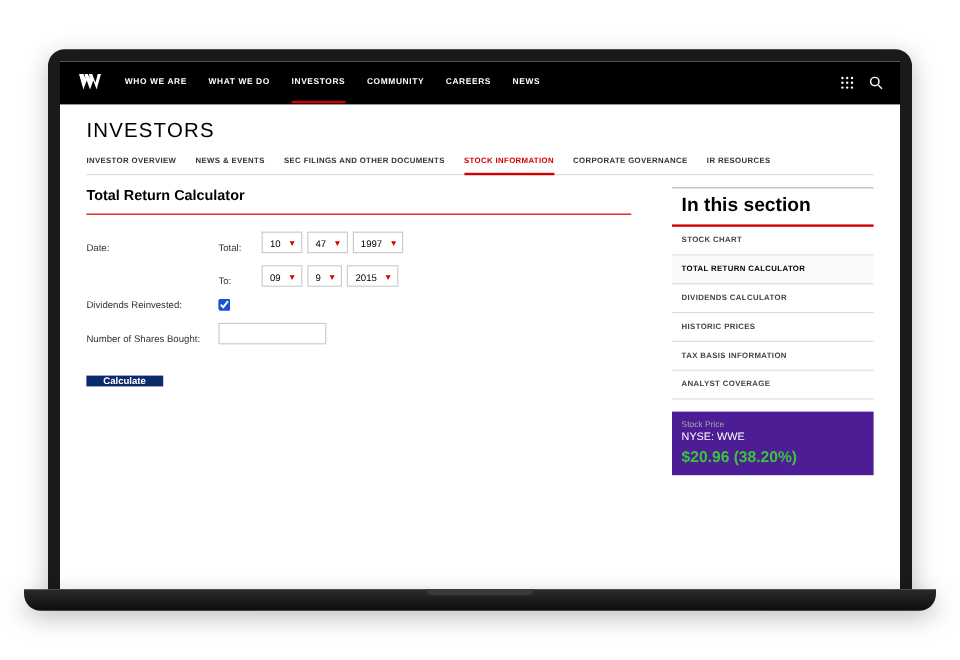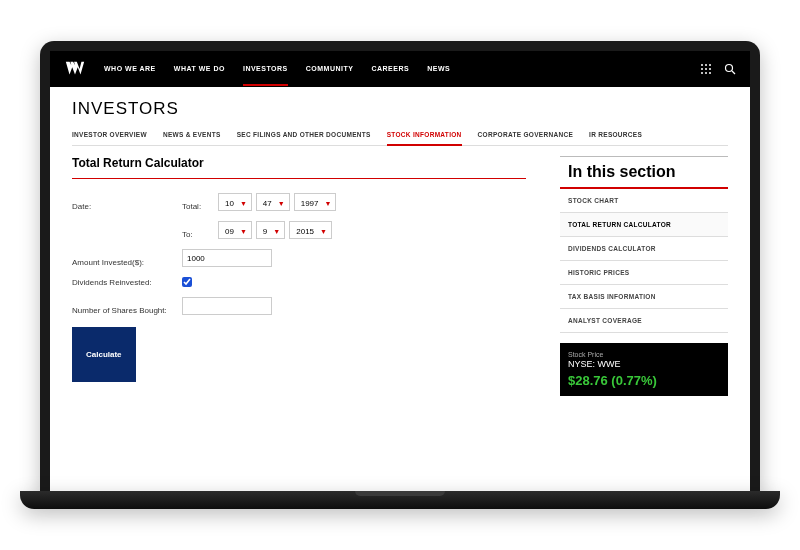--- a/index.html
+++ b/index.html
@@ -20,26 +20,26 @@
   .main-row { display: flex; gap: 34px; }
   .main-col { flex: 1; }
   .calc-title { font-size: 12px; font-weight: bold; padding-bottom: 8px; border-bottom: 1px solid #d10000; margin-bottom: 14px; }
   .form-row { display: flex; align-items: flex-end; margin-bottom: 10px; font-size: 8px; }
   .form-label { width: 110px; color: #333; }
   .sub-label { width: 36px; color: #333; }
   .select { display: inline-flex; align-items: center; border: 1px solid #ccc; height: 18px; padding: 3px 4px 0 6px; margin-right: 4px; font-size: 8px; background: #fff; cursor: pointer; }
   .select .caret { margin-left: 6px; color: #d10000; font-size: 7px; }
   .text-input { border: 1px solid #ccc; height: 18px; width: 90px; font-size: 8px; padding: 0 4px; }
   .checkbox { width: 10px; height: 10px; accent-color: #1a4fd6; }
-  .calc-btn { background: #0a2a6b; color: #fff; font-size: 8px; font-weight: bold; border: none; padding: 23px 14px; cursor: pointer; margin-top: 2px; }
+  .calc-btn { background: #0a2a6b; color: #fff; font-size: 8px; font-weight: bold; border: none; padding: 0 14px; cursor: pointer; margin-top: 16px; }
   .side-col { width: 168px; }
   .side-head { font-size: 16px; font-weight: bold; padding: 6px 8px; border-top: 1px solid #bbb; border-bottom: 2px solid #d10000; }
   .side-item { font-size: 6.5px; font-weight: bold; letter-spacing: .3px; padding: 8px 8px; border-bottom: 1px solid #ddd; color: #444; cursor: pointer; }
   .side-item.active { color: #000; background: #fafafa; }
-  .stock-box { background: #000000; color: #fff; margin-top: 10px; padding: 8px; }
+  .stock-box { background: #4c1d95; color: #fff; margin-top: 10px; padding: 8px; }
   .stock-label { font-size: 7px; color: #aaa; }
   .stock-sym { font-size: 9px; margin: 1px 0 4px; }
   .stock-price { color: #39c739; font-size: 13px; font-weight: bold; }
   .base { width: 760px; height: 18px; background: linear-gradient(#2b2b2b,#0d0d0d); border-radius: 0 0 14px 14px; margin-top: 0; box-shadow: 0 6px 20px rgba(0,0,0,.25); position: relative; }
   .base::before { content:""; position:absolute; top:0; left:50%; transform:translateX(-50%); width:90px; height:5px; background:#3a3a3a; border-radius:0 0 6px 6px; }
   .laptop-wrap { display:flex; flex-direction:column; align-items:center; }
 </style>
 </head>
 <body>
 
@@ -123,24 +123,20 @@
                   <span>9</span>
                   <span class="caret">▼</span>
                 </div>
             <div class="select">
                   <span>2015</span>
                   <span class="caret">▼</span>
                 </div>
           </div>
 
           <div class="form-row">
-            <div class="form-label">Amount Invested($):</div>
-            <input class="text-input" value="1000" style="">
-          </div>
-          <div class="form-row">
             <div class="form-label">Dividends Reinvested:</div>
             <input type="checkbox" class="checkbox" checked="" style="">
           </div>
           <div class="form-row">
             <div class="form-label">Number of Shares Bought:</div>
             <input class="text-input" value="" style="">
           </div>
 
           <button class="calc-btn">Calculate</button>
         </div>
@@ -150,21 +146,21 @@
           <div class="side-item">STOCK CHART</div>
           <div class="side-item active">TOTAL RETURN CALCULATOR</div>
           <div class="side-item">DIVIDENDS CALCULATOR</div>
           <div class="side-item">HISTORIC PRICES</div>
           <div class="side-item">TAX BASIS INFORMATION</div>
           <div class="side-item">ANALYST COVERAGE</div>
 
           <div class="stock-box">
             <div class="stock-label">Stock Price</div>
             <div class="stock-sym">NYSE: WWE</div>
-            <div class="stock-price">$28.76 (0.77%)</div>
+            <div class="stock-price">$20.96 (38.20%)</div>
           </div>
         </div>
       </div>
     </div>
 
   </div>
 </div>
 <div class="base"></div>
 </div>
 

